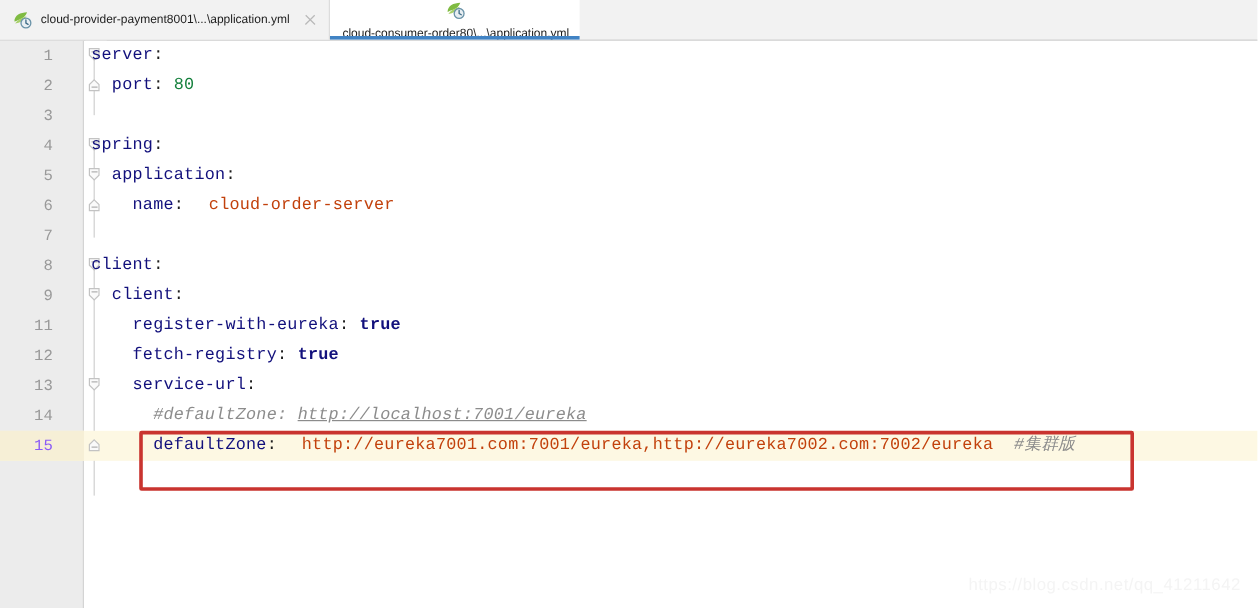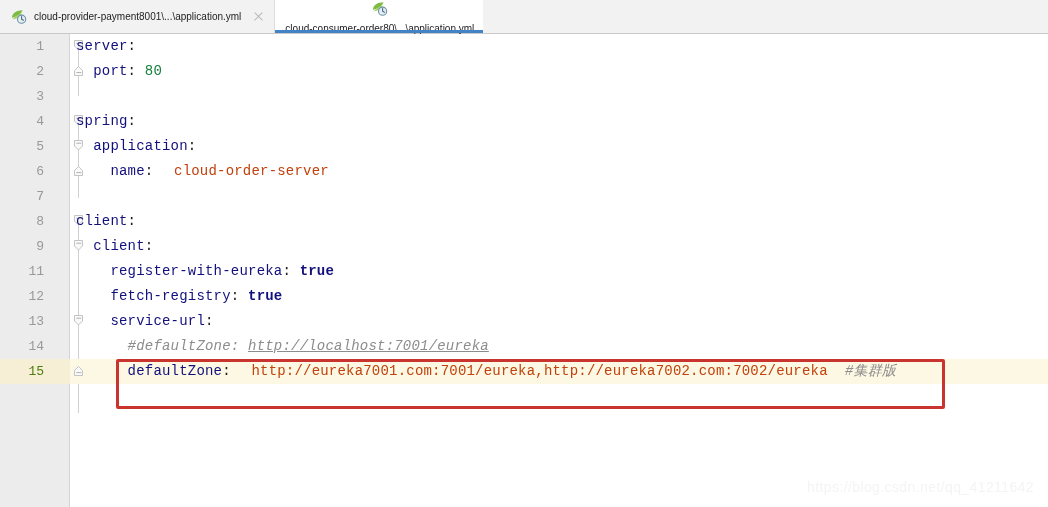--- a/index.html
+++ b/index.html
@@ -120,21 +120,21 @@
   .line.current { background: #fdf8e3; }
   .lnum {
     position: absolute;
     left: 0; top: 0;
     width: 44px;
     text-align: right;
     font-family: "Liberation Mono", monospace;
     font-size: 13px;
     color: #999999;
   }
-  .line.current .lnum { color: #4d7c0f; font-family: Liberation Mono, monospace; }
+  .line.current .lnum { color: #8b5cf6; font-family: Liberation Mono, monospace; }
   .line.current .gutter-hl {
     position: absolute;
     left: 0; top: 0;
     width: 70px; height: 25px;
     background: #f6efd6;
   }
   .code {
     position: absolute;
     left: 76px; top: 0;
     font-family: "Liberation Mono", monospace;

